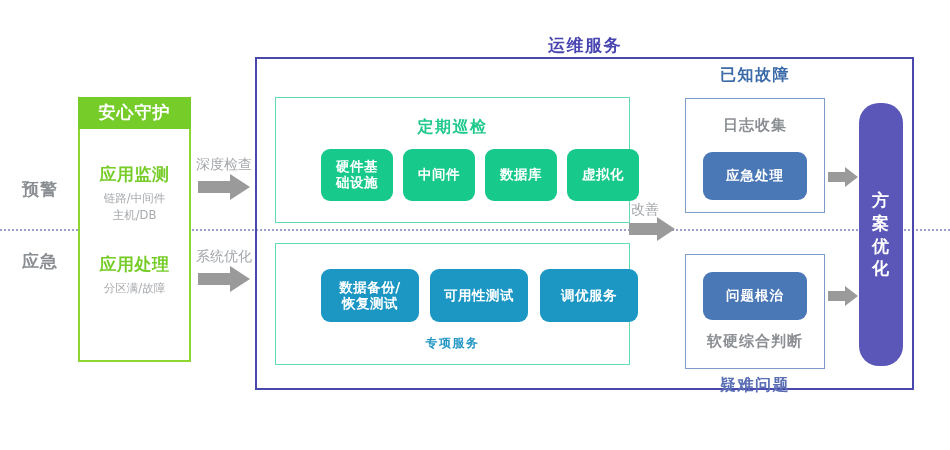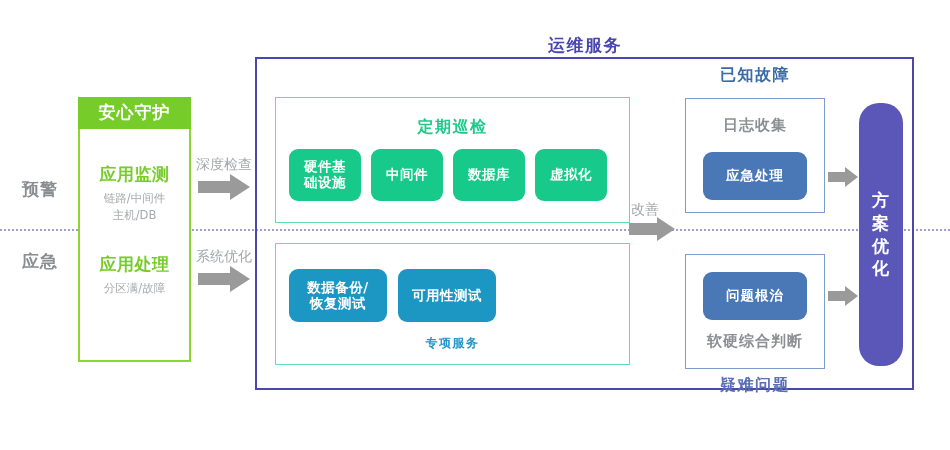--- a/index.html
+++ b/index.html
@@ -126,20 +126,21 @@
   }
 
   
   .chip {
     border-radius: 9px;
     color: #ffffff;
     font-size: 13.5px;
     font-weight: bold;
     letter-spacing: .5px;
     box-sizing: border-box;
+    margin-left: 32px;
   }
   .chip-green { background: #17c98b; }
   .chip-blue  { background: #1c97c4; }
 
   
   .rbox {
     border: 1.5px solid #7d9ccb;
     box-sizing: border-box;
     background: #ffffff;
   }
@@ -233,20 +234,21 @@
   <div class="abs ctr chip chip-green" style="left:535px; top:149px; width:72px; height:52px;">虚拟化</div>
 
   <div class="abs panel" style="left:275px; top:243px; width:355px; height:122px;"></div>
   <div class="abs ctr panel-title-blue" style="left:275px; top:332px; width:355px; height:24px;">专项服务</div>
 
   <div class="abs ctr chip chip-blue" style="left:289px; top:269px; width:98px; height:53px; flex-direction:column;">
     <span>数据备份/</span>
     <span>恢复测试</span>
   </div>
   <div class="abs ctr chip chip-blue" style="left:398px; top:269px; width:98px; height:53px;">可用性测试</div>
+  <div class="abs ctr chip chip-blue" style="left:508px; top:269px; width:98px; height:53px;">调优服务</div>
 
   <div class="abs arrow-caption" style="left:631px; top:201px;">改善</div>
   <svg class="abs arrow" style="left:629px; top:217px;" width="46" height="24" viewBox="0 0 46 24">
     <polygon points="0,6 28,6 28,0 46,12 28,24 28,18 0,18" fill="#9a9a9a"></polygon>
   </svg>
 
   <div class="abs ctr rbox-head-label" style="left:685px; top:63px; width:140px; height:24px;">已知故障</div>
   <div class="abs rbox" style="left:685px; top:98px; width:140px; height:115px;"></div>
   <div class="abs ctr rbox-title" style="left:685px; top:115px; width:140px; height:22px;">日志收集</div>
   <div class="abs ctr btn-steel" style="left:703px; top:152px; width:104px; height:48px;">应急处理</div>

